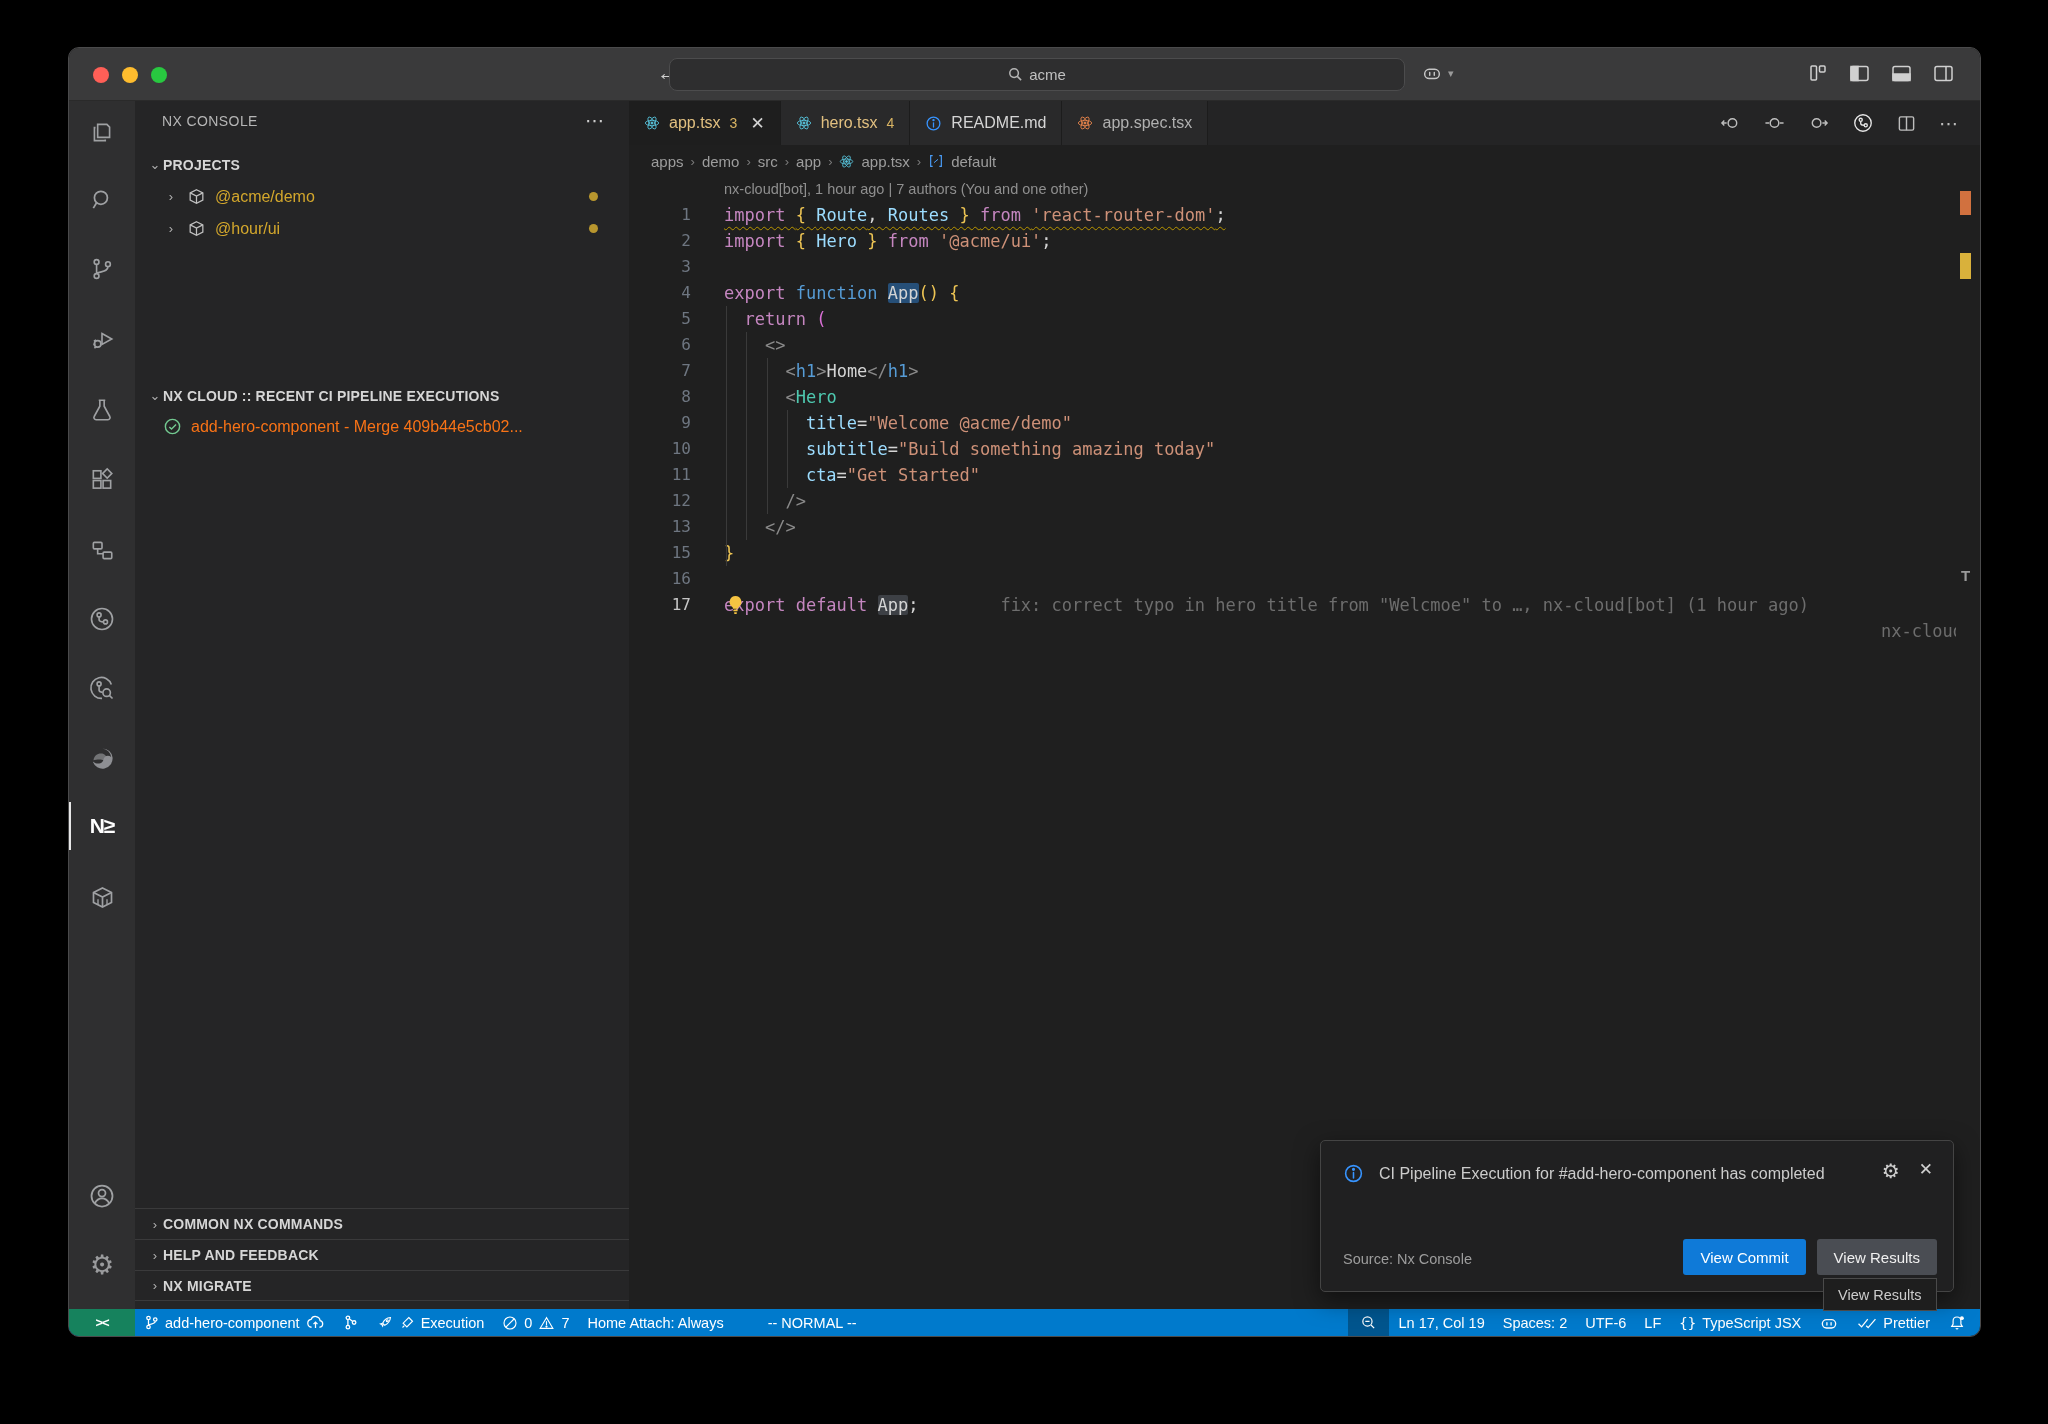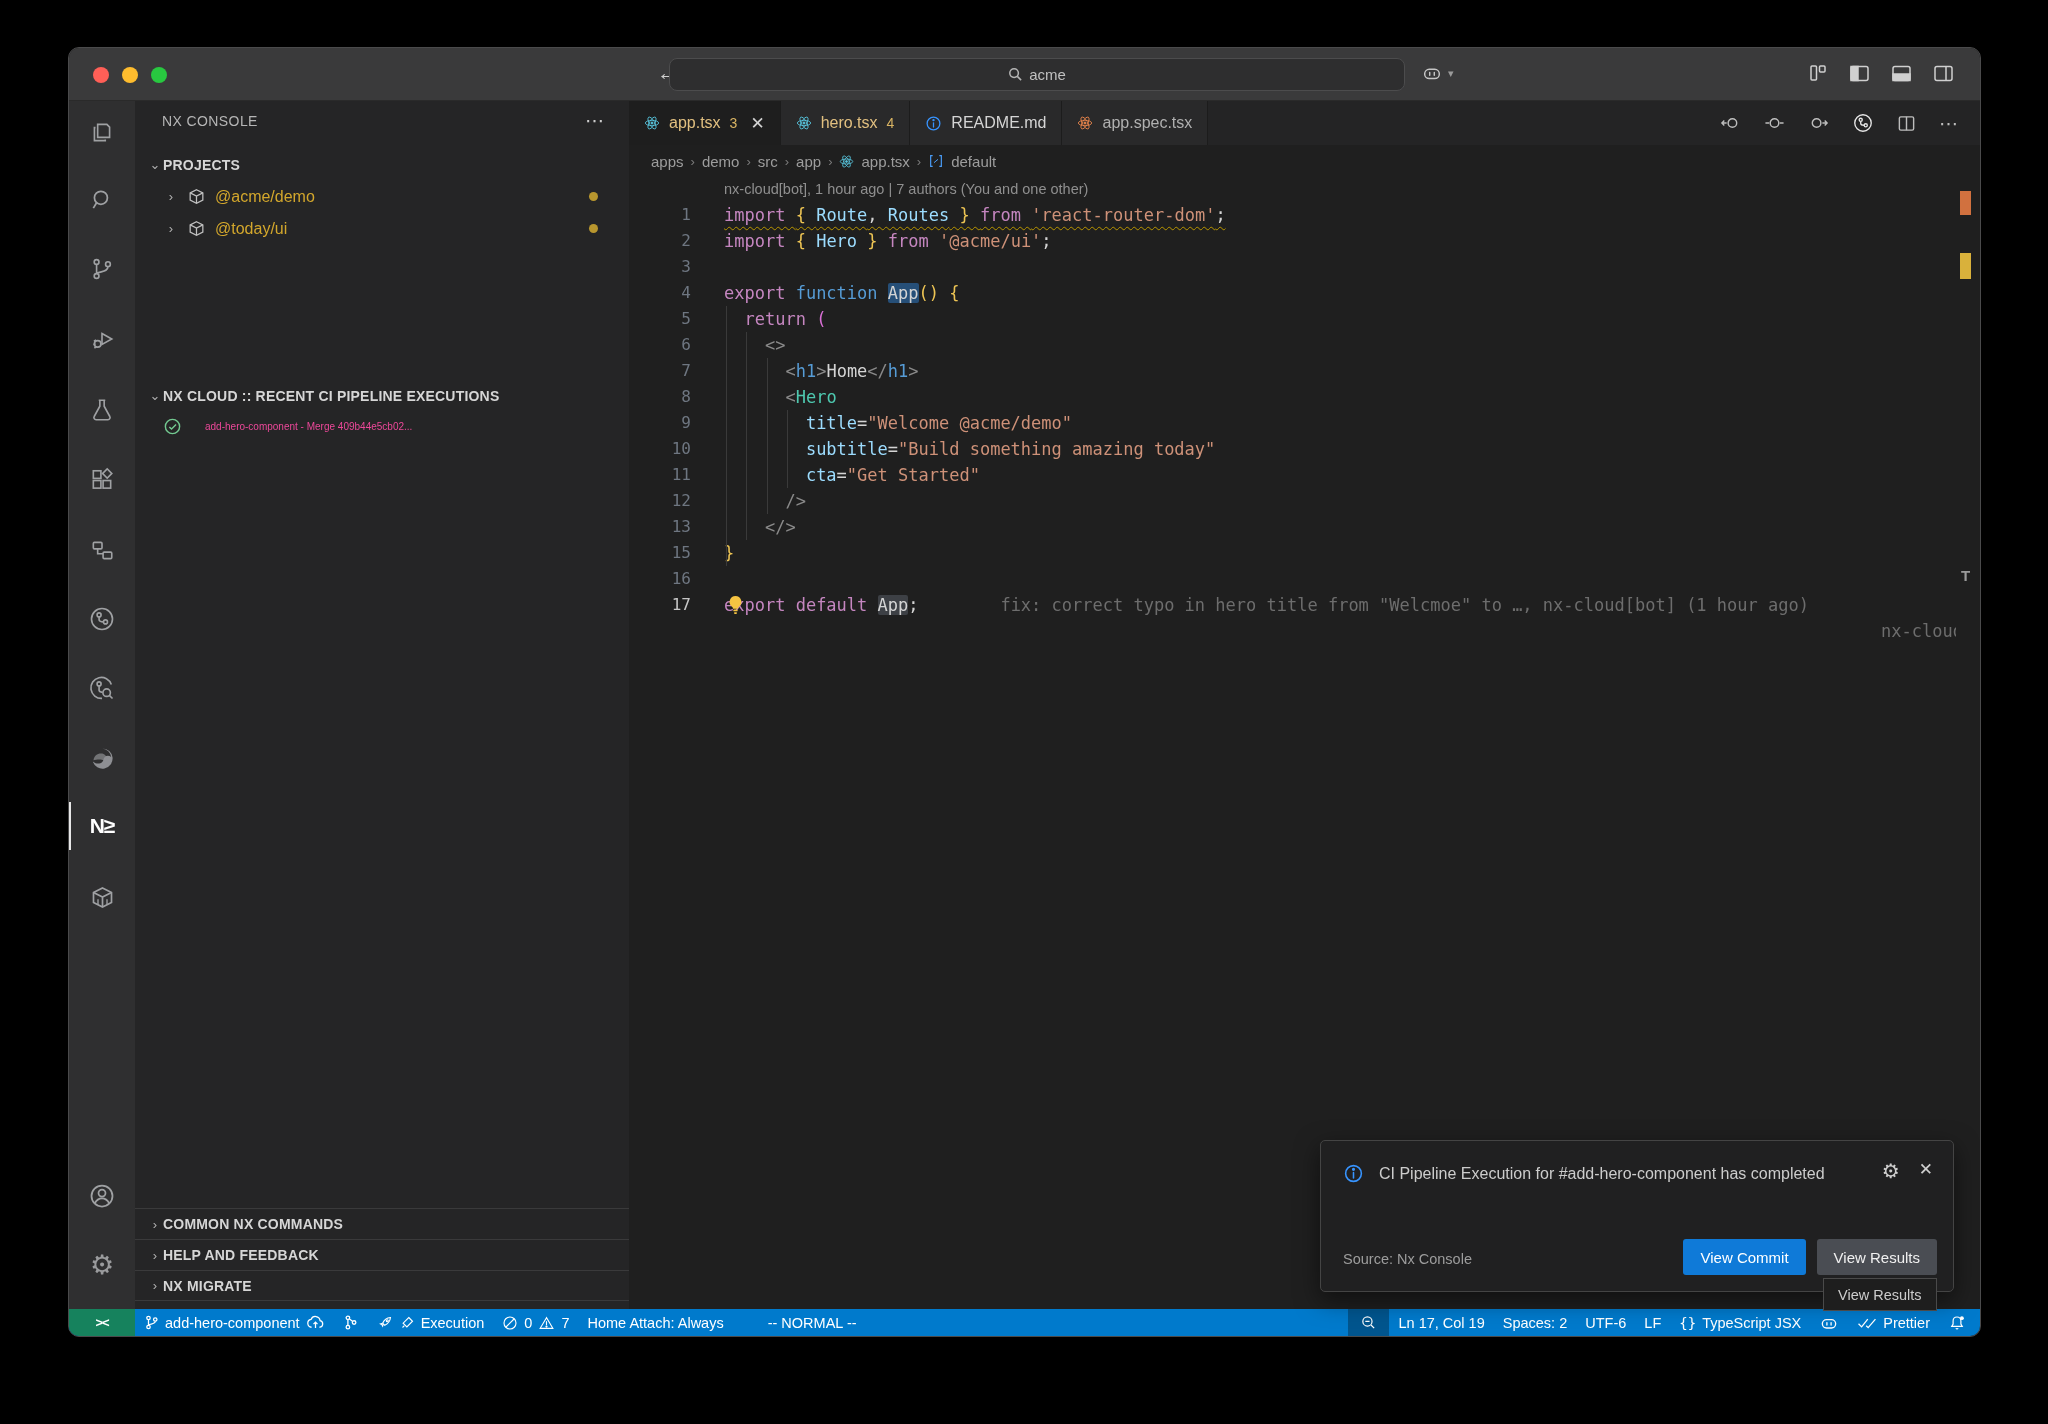--- a/index.html
+++ b/index.html
@@ -31,21 +31,21 @@
   .gear-glyph{font-size:27px;color:#b9babc}
   
   .sidebar{position:absolute;left:66px;top:53px;width:494px;bottom:27px;background:#252526}
   .sb-title{position:absolute;left:27px;top:12px;font-size:14px;color:#b6b6b6;letter-spacing:.4px}
   .sb-dots{position:absolute;right:24px;top:8px;color:#cccccc;font-size:19px;letter-spacing:1px}
   .sb-row{position:absolute;left:0;right:0;height:31px;display:flex;align-items:center}
   .sb-chev{width:16px;color:#b0b0b0;font-size:13px;text-align:center}
   .sb-sectionlabel{font-size:14px;font-weight:bold;color:#d6d6d6;margin-left:0;letter-spacing:.2px}
   .sb-item-label{font-size:16px;color:#d3a72c;margin-left:9px}
   .sb-dot{position:absolute;right:31px;width:9px;height:9px;border-radius:50%;background:#b8962e}
-  .sb-cloud-label{font-size:10px;color:#ec4899;margin-left:23px;white-space:nowrap}
+  .sb-cloud-label{font-size:16px;color:#f97316;margin-left:9px;white-space:nowrap}
   .sb-bottom{position:absolute;left:0;right:0;bottom:8px}
   .sb-bottom .sb-row{position:relative;border-top:1px solid #3a3a3b}
   
   .editor{position:absolute;left:560px;top:53px;right:0;bottom:27px;background:#1f1f1f;overflow:hidden}
   .tabstrip{position:absolute;left:0;top:0;right:0;height:44px;background:#242425;display:flex}
   .tab{height:44px;display:flex;align-items:center;padding:0 15px;gap:9px;background:#29292a;
     border-right:1px solid #1c1c1c;font-size:16px}
   .tab.active{background:#1e1e1e}
   .tab .label-gold{color:#e2c080}.tab .badge-gold{color:#d9b463;font-size:14px}
   .tab .label-white{color:#d5d5d5}.tab .label-gray{color:#b0b0b0}
@@ -266,21 +266,21 @@
         </svg>
       <span class="sb-item-label">@acme/demo</span>
       <span class="sb-dot"></span>
     </div>
     <div class="sb-row" style="top:112px;padding-left:28px">
       <span class="sb-chev">›</span>
       <svg style="margin-left:8px" width="19" height="19" viewBox="0 0 24 24" fill="none" stroke="#c0c0c0" stroke-width="1.6">
         <path d="M12 3.5l8 4v9l-8 4-8-4v-9z"></path>
           <path d="M4 7.5l8 4 8-4M12 11.5v9"></path>
         </svg>
-      <span class="sb-item-label">@today/ui</span>
+      <span class="sb-item-label">@hour/ui</span>
       <span class="sb-dot"></span>
     </div>
 
     <div class="sb-row" style="top:279px;padding-left:12px">
       <span class="sb-chev">⌄</span>
       <span class="sb-sectionlabel">NX CLOUD :: RECENT CI PIPELINE EXECUTIONS</span>
     </div>
     <div class="sb-row" style="top:310px;padding-left:28px">
       <svg width="19" height="19" viewBox="0 0 24 24" fill="none" stroke="#73c991" stroke-width="1.8">
         <circle cx="12" cy="12" r="9"></circle>

